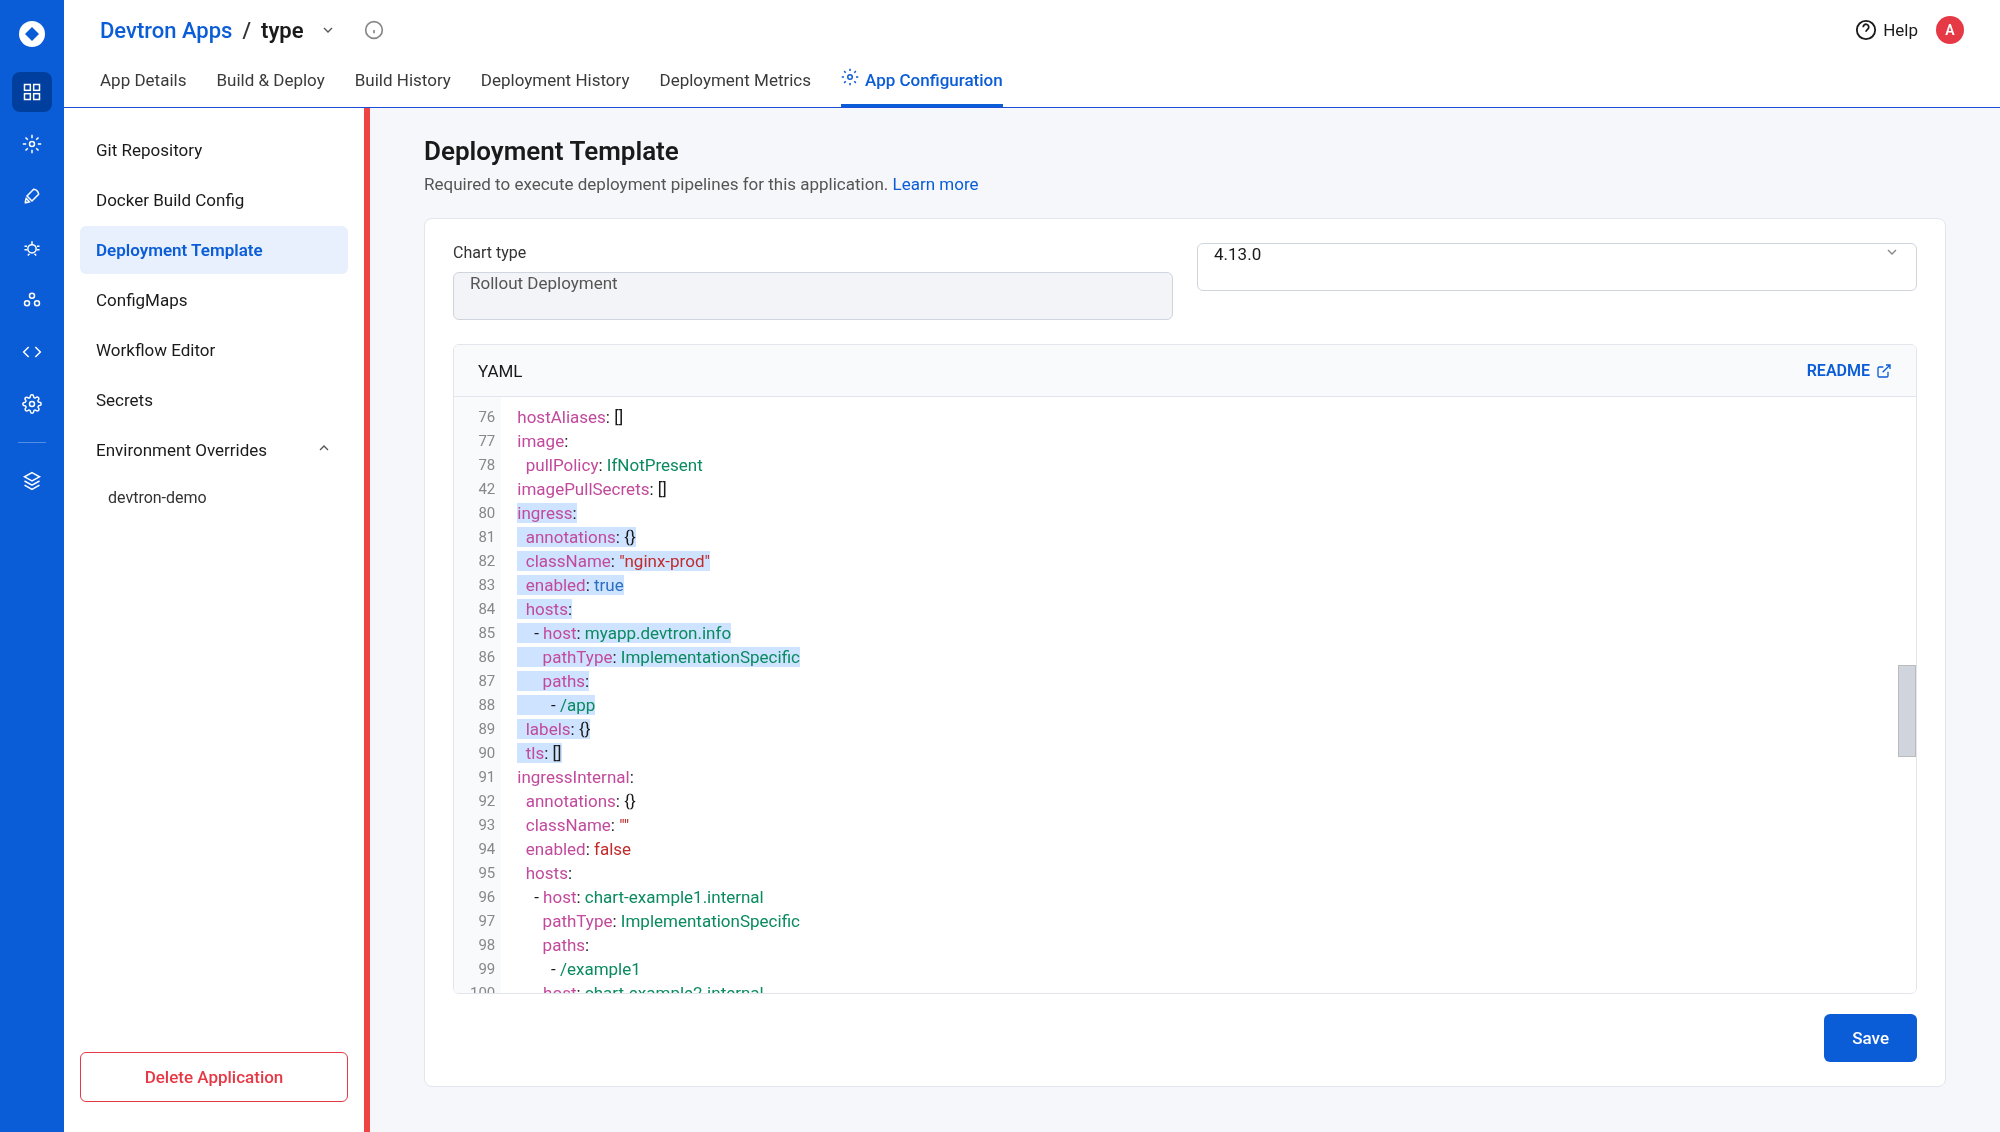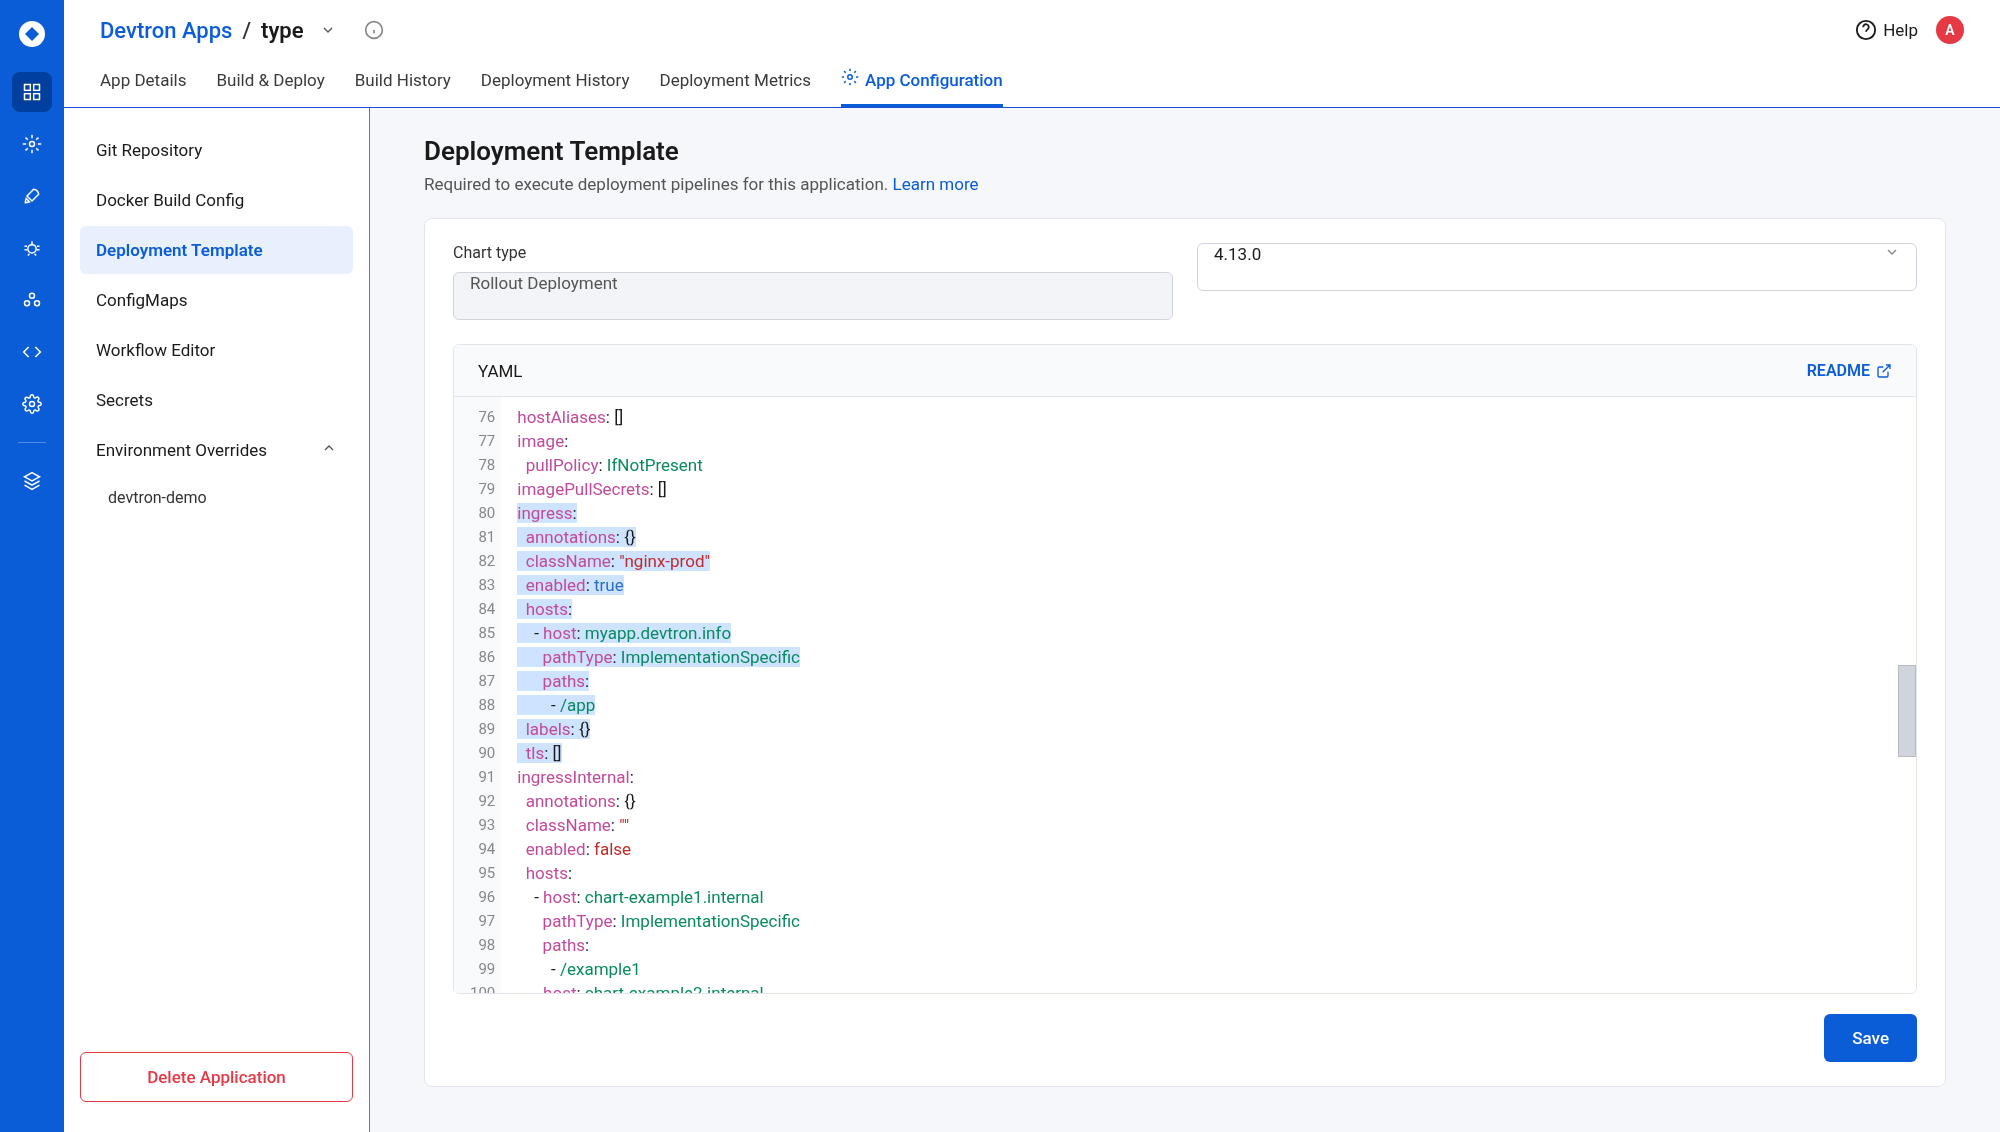--- a/index.html
+++ b/index.html
@@ -31,21 +31,21 @@
 .help-btn { display: flex; align-items: center; gap: 6px; font-size: 17px; color: #1a1a1a; cursor: pointer; }
 .avatar { width: 28px; height: 28px; border-radius: 50%; background: #e63946; color: #fff; display: flex; align-items: center; justify-content: center; font-size: 14px; font-weight: 600; }
 
 .tabs { display: flex; gap: 30px; }
 .tab { padding: 10px 0 14px 0; font-size: 17px; color: #3a3a3a; cursor: pointer; border-bottom: 3px solid transparent; display: flex; align-items: flex-end; gap: 6px; }
 .tab.active { color: #0b5cd7; border-bottom-color: #0b5cd7; font-weight: 500; }
 
 
 .body { flex: 1; display: flex; background: #f5f7fa; overflow: hidden; }
 
-.sidebar { width: 306px; background: #fff; border-right: 1px solid #ef4444; display: flex; flex-direction: column; padding: 18px 16px; }
+.sidebar { width: 306px; background: #fff; border-right: 6px solid #ef4444; display: flex; flex-direction: column; padding: 18px 16px; }
 .sidebar-item { padding: 14px 16px; font-size: 17px; color: #1a1a1a; border-radius: 6px; cursor: pointer; margin-bottom: 2px; display: flex; align-items: center; justify-content: space-between; }
 .sidebar-item.active { background: #e8f0fd; color: #0b5cd7; font-weight: 600; }
 .sidebar-sub { padding: 12px 16px 12px 28px; font-size: 16px; color: #333; cursor: pointer; }
 .sidebar-spacer { flex: 1; }
 .delete-btn { margin: 12px 0; padding: 14px; border: 1px solid #e63946; border-radius: 6px; background: #fff; color: #e63946; font-size: 17px; font-weight: 500; cursor: pointer; text-align: center; }
 
 .content { flex: 1; padding: 28px 54px; overflow: auto; }
 .page-title { font-size: 26px; font-weight: 600; color: #1a1a1a; margin-bottom: 8px; }
 .page-desc { font-size: 17px; color: #555; margin-bottom: 24px; }
 .page-desc .link { color: #0b5cd7; cursor: pointer; }
@@ -264,21 +264,21 @@
                 <svg width="16" height="16" viewBox="0 0 24 24" fill="none" stroke="#0b5cd7" stroke-width="2">
                     <path d="M18 13v6a2 2 0 0 1-2 2H5a2 2 0 0 1-2-2V8a2 2 0 0 1 2-2h6M15 3h6v6M10 14L21 3"></path>
                   </svg>
               </div>
             </div>
             <div class="code-editor">
               <div class="gutter" id="gutter">
                   <div>76</div>
                   <div>77</div>
                   <div>78</div>
-                  <div>79</div>
+                  <div>42</div>
                   <div>80</div>
                   <div>81</div>
                   <div>82</div>
                   <div>83</div>
                   <div>84</div>
                   <div>85</div>
                   <div>86</div>
                   <div>87</div>
                   <div>88</div>
                   <div>89</div>

